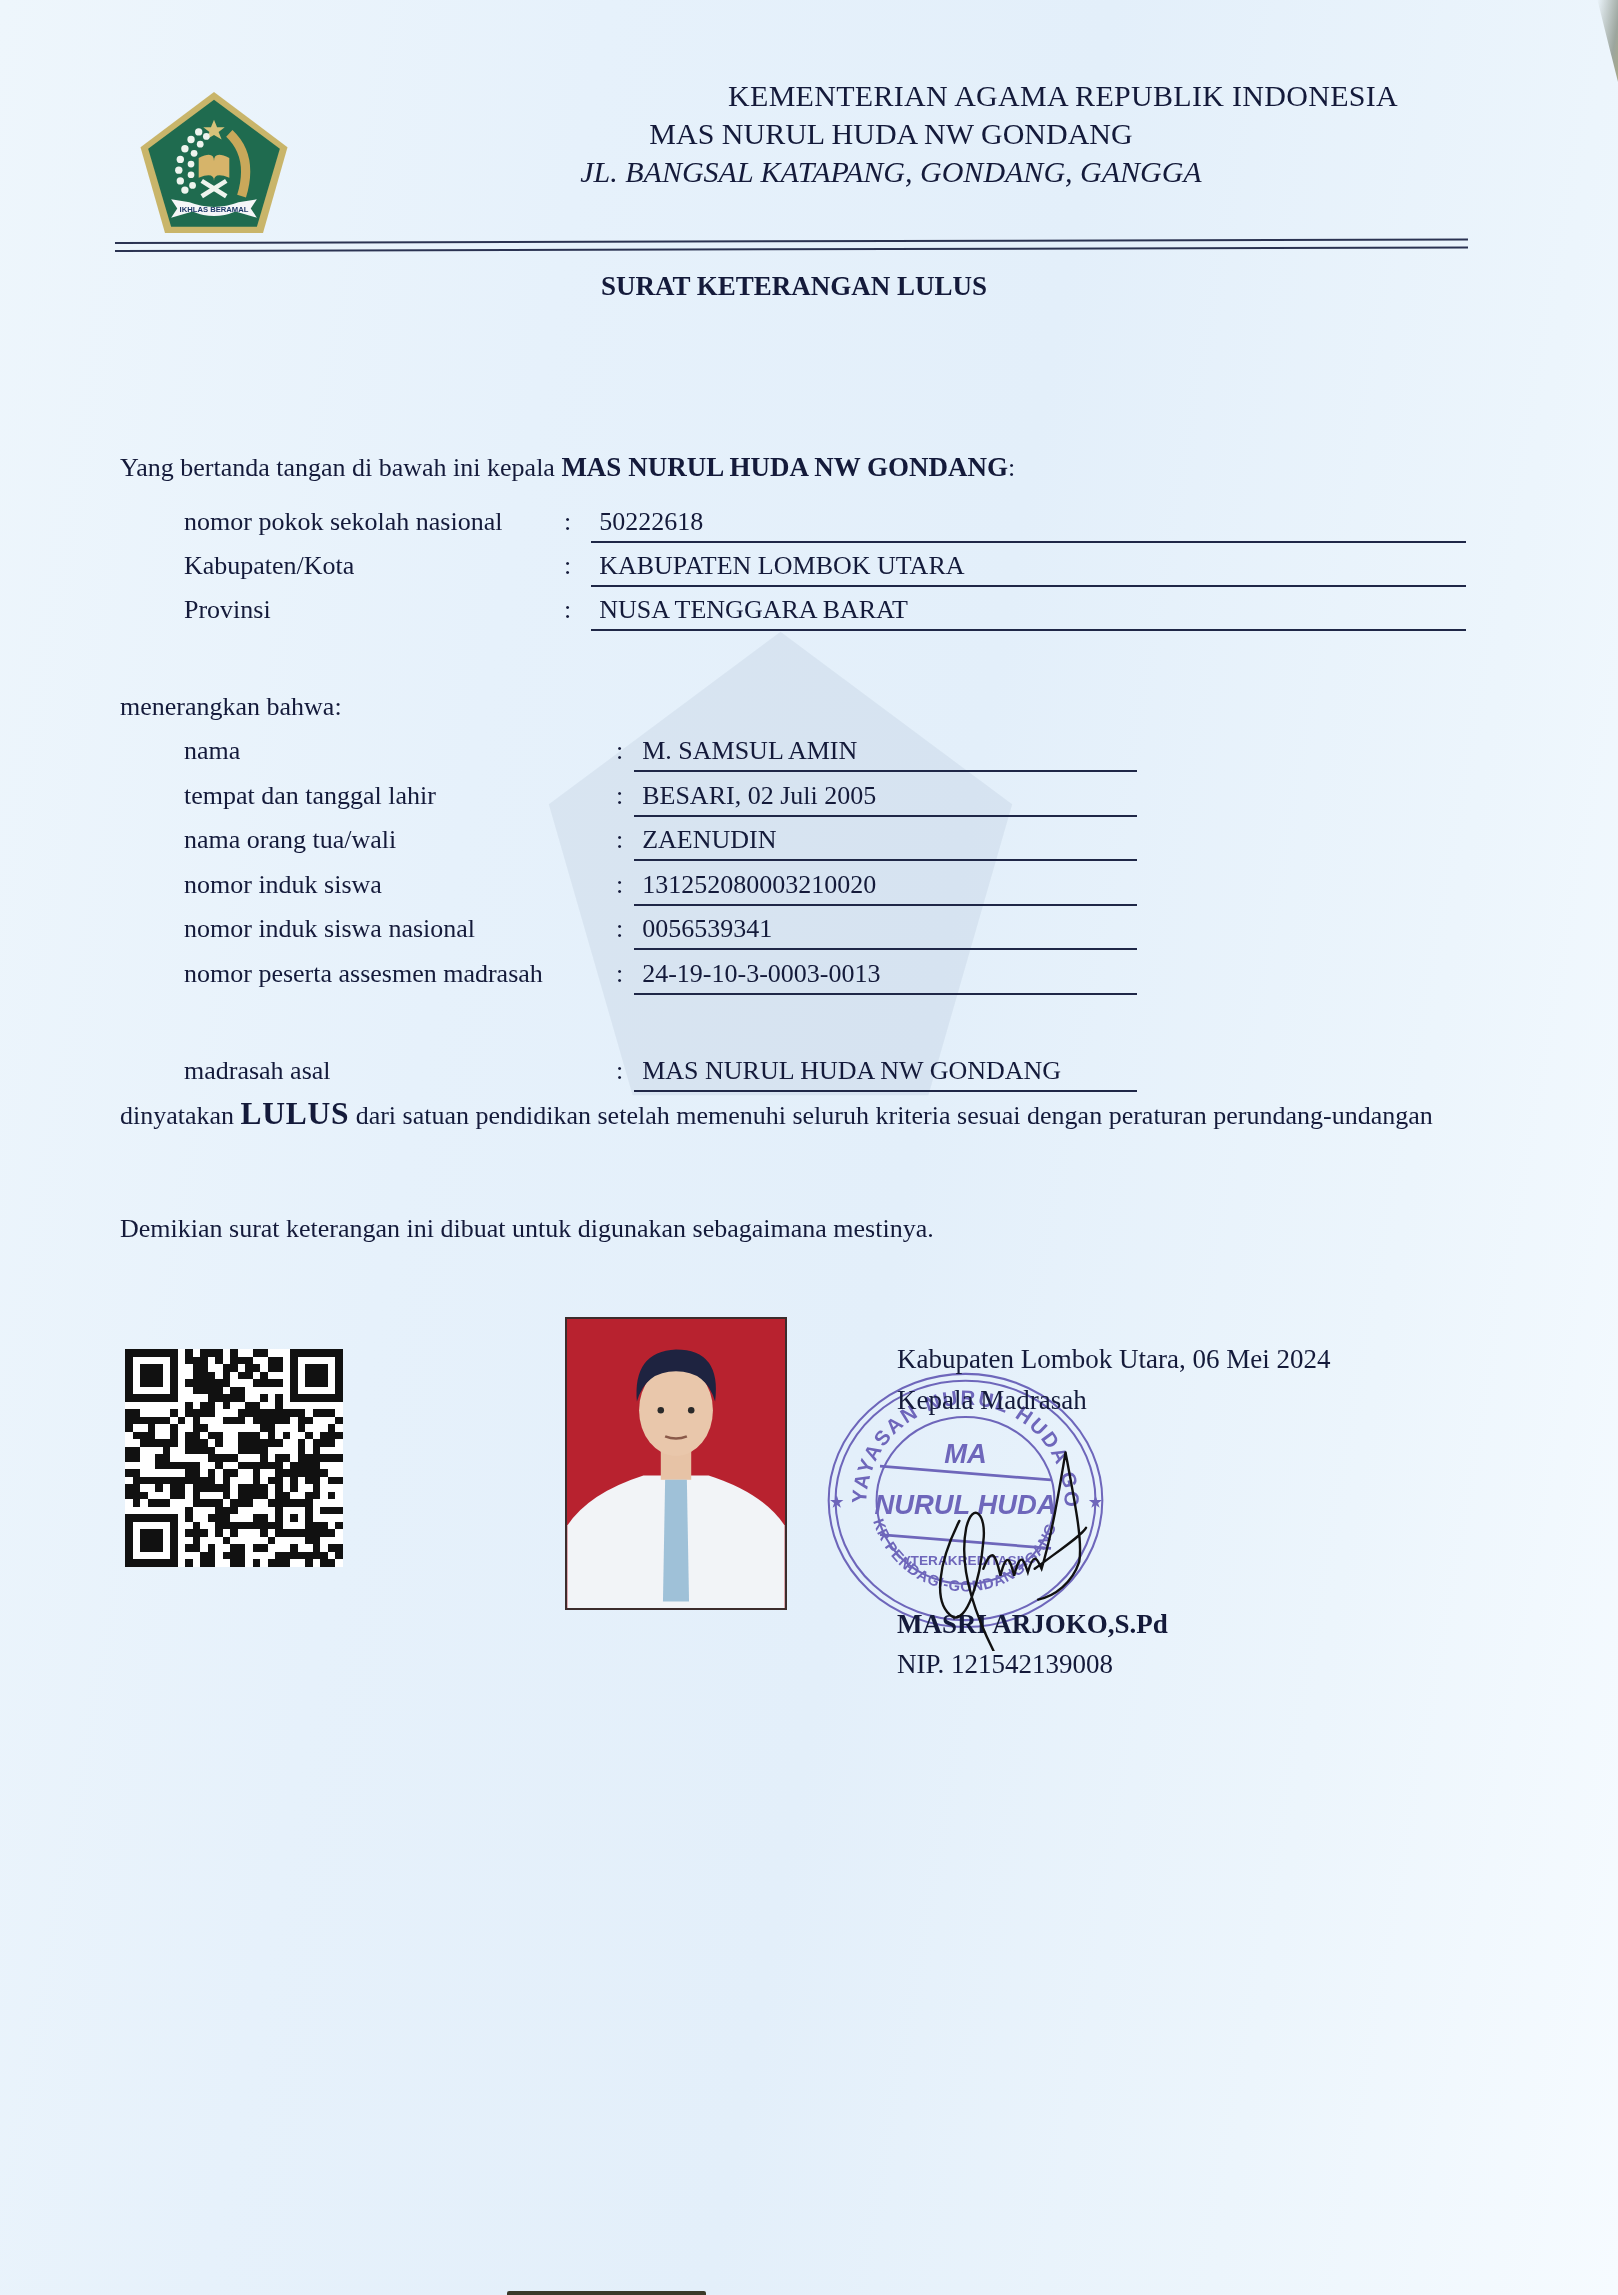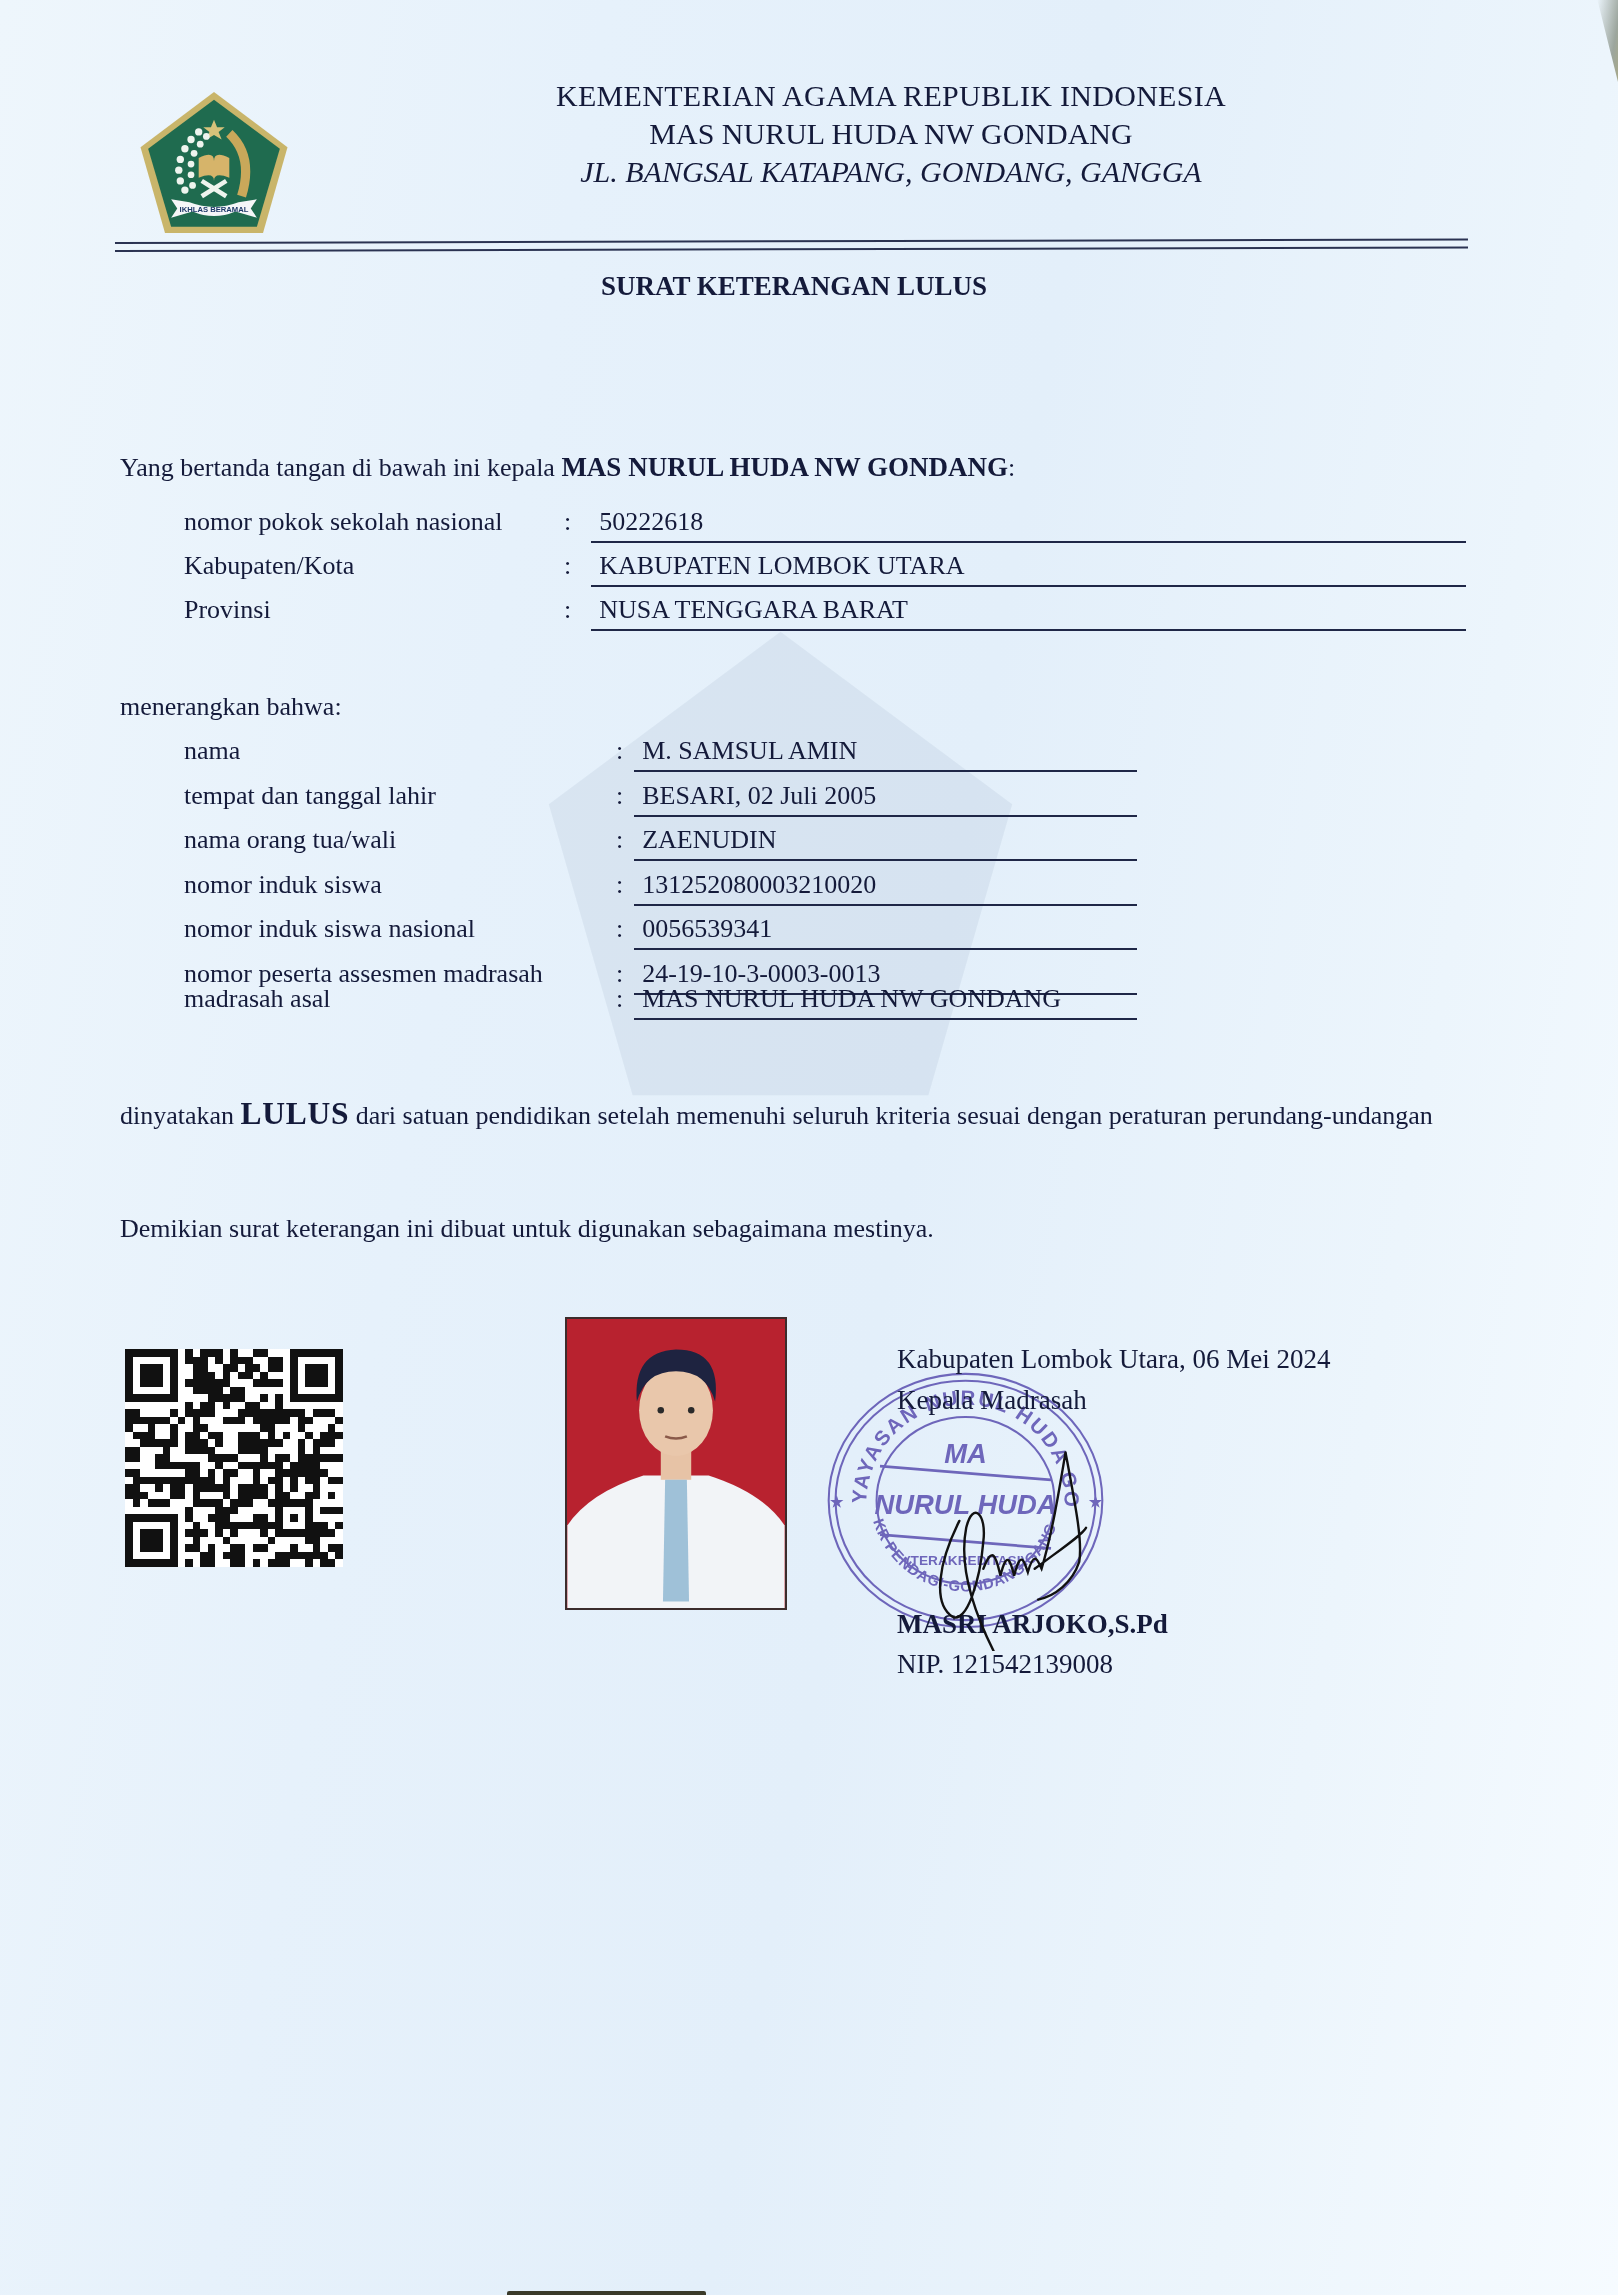--- a/index.html
+++ b/index.html
@@ -21,21 +21,21 @@
   }
   .watermark {
     position: absolute; left: 534px; top: 603px; width: 493px; height: 521px;
     opacity: 0.06;
   }
 
   
   .logo { position: absolute; left: 137px; top: 89px; width: 154px; height: 147px; }
   .kop { position: absolute; left: 384px; top: 77px; width: 1014px; text-align: center; }
   .kop div { line-height: 38px; }
-  .kop .l1 { font-size: 30px; letter-spacing: 0.3px; }
+  .kop .l1 { font-size: 30px; letter-spacing: 0.3px; text-align: right; }
   .kop .l2 { font-size: 30px; }
   .kop .l3 { font-size: 30px; font-style: italic; }
   .kop .l4 { font-size: 29px; font-style: italic; }
   .kop-rule {
     position: absolute; left: 115px; top: 242px; width: 1353px; height: 6.2px;
     border-top: 2.7px solid #2b3352; border-bottom: 2.1px solid #2b3352;
     transform: rotate(-0.15deg); transform-origin: left center;
   }
 
   
@@ -175,21 +175,21 @@
       <span class="colon" style="left:432px">:</span>
       <span class="val" style="left:450px">0056539341</span>
       <span class="uline" style="left:450px; width:503px; top:34px"></span>
     </div>
     <div class="row" style="left: 184px; top: 959px; width: 954px;">
       <span class="lbl">nomor peserta assesmen madrasah</span>
       <span class="colon" style="left:432px">:</span>
       <span class="val" style="left:450px">24-19-10-3-0003-0013</span>
       <span class="uline" style="left:450px; width:503px; top:34px"></span>
     </div>
-    <div class="row" style="left: 184px; top: 984px; width: 954px;">
+    <div class="row" style="left: 184px; top: 1056px; width: 954px;">
       <span class="lbl">madrasah asal</span>
       <span class="colon" style="left:432px">:</span>
       <span class="val" style="left:450px">MAS NURUL HUDA NW GONDANG</span>
       <span class="uline" style="left:450px; width:503px; top:34px"></span>
     </div>
   </div>
 
 <div class="para dinyatakan">
   <span>dinyatakan</span>
   <b>LULUS</b>

